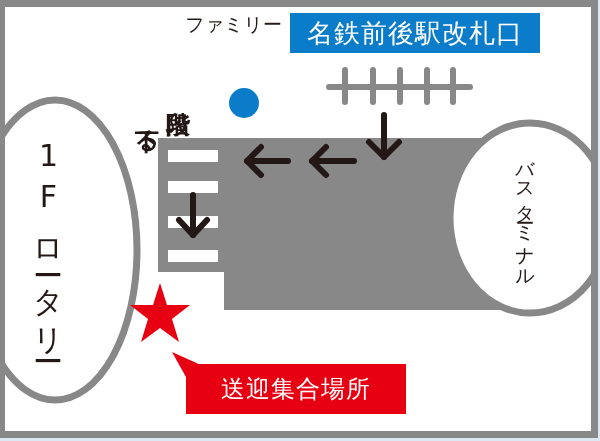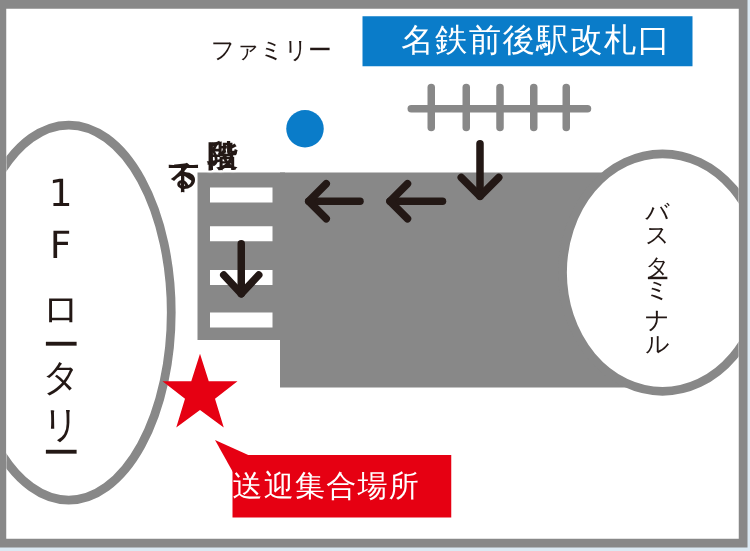--- a/index.html
+++ b/index.html
@@ -1,23 +1,23 @@
 <!DOCTYPE html>
 <html><head>
 <meta charset="utf-8">
 <style>
   html,body{margin:0;padding:0;}
   body{width:600px;height:441px;background:#dbe9f3;position:relative;overflow:hidden;font-family:"DejaVu Sans",sans-serif;}
   .frame{position:absolute;left:0;top:0;width:598px;height:438px;background:#888;}
   .inner{position:absolute;left:5px;top:7px;width:586px;height:424px;background:#fff;overflow:hidden;}
   svg{position:absolute;left:0;top:0;}
   .vtext{position:absolute;writing-mode:vertical-rl;text-orientation:upright;color:#231815;}
-  .station-label{position:absolute;left:290px;top:13px;width:250px;height:40px;background:#0a7cc9;color:#fff;font-size:26px;line-height:40px;text-align:center;letter-spacing:1px;padding-left:14px;}
-  .fm{position:absolute;left:152px;top:27px;width:130px;text-align:center;color:#231815;font-size:19px;line-height:27px;}
-  .meet{position:absolute;left:186px;top:364px;width:175px;height:50px;background:#e60012;color:#fff;font-size:24px;line-height:50px;letter-spacing:1px;}
+  .station-label{position:absolute;left:290px;top:13px;width:250px;height:40px;background:#0a7cc9;color:#fff;font-size:26px;line-height:40px;text-align:center;letter-spacing:1px;}
+  .fm{position:absolute;left:152px;top:11px;width:130px;text-align:right;color:#231815;font-size:19px;line-height:27px;}
+  .meet{position:absolute;left:186px;top:364px;width:220px;height:50px;background:#e60012;color:#fff;font-size:24px;line-height:50px;text-align:center;letter-spacing:1px;}
 </style>
 </head>
 <body>
 
 <div class="frame">
   <div class="inner">
 
     <svg width="586" height="424" viewBox="5 7 586 424">
 
       <rect x="158" y="138" width="70" height="134" fill="#888"></rect>

